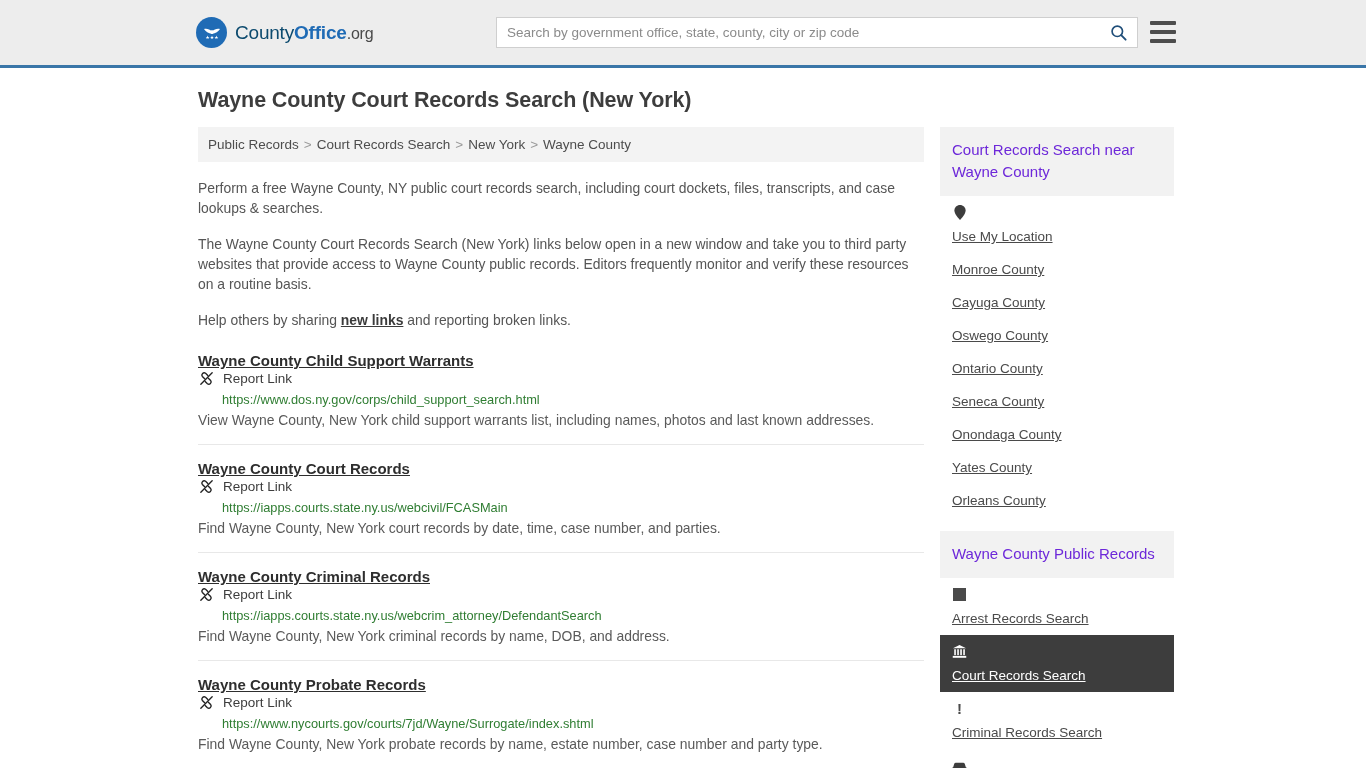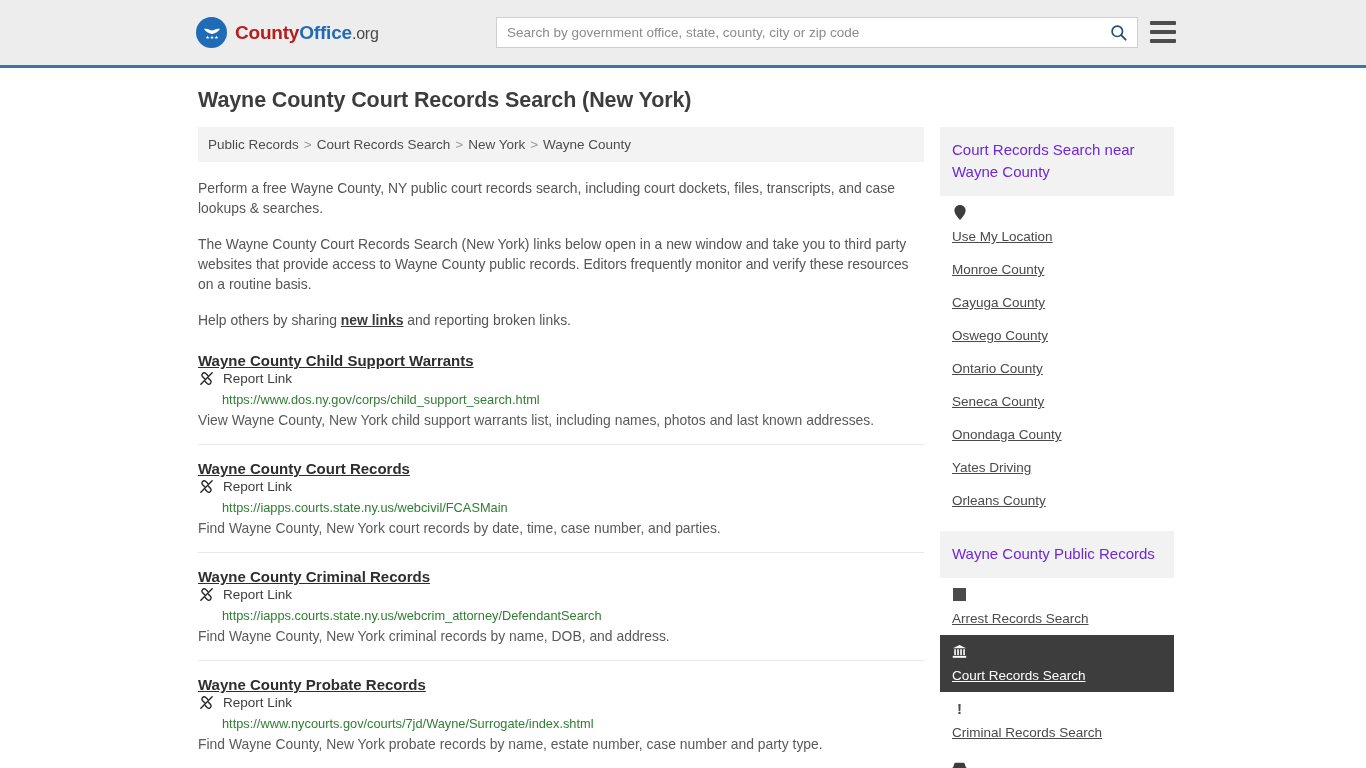--- a/index.html
+++ b/index.html
@@ -36,21 +36,21 @@
     align-items: center;
     justify-content: center;
     flex-direction: column;
     flex: none;
   }
   .brand-text {
     font-size: 19px;
     letter-spacing: -0.2px;
     white-space: nowrap;
   }
-  .brand-text .b-county { color: #b91c1c; font-weight: bold; }
+  .brand-text .b-county { color: #0c4a6e; }
   .brand-text .b-office { color: #1f6bb5; font-weight: bold; }
   .brand-text .b-dot { color: #4a4a4a; font-size: 16px; }
 
   .search-wrap {
     position: absolute;
     left: 496px;
     top: 17px;
     width: 642px;
     height: 31px;
     background: #ffffff;
@@ -399,21 +399,21 @@
               <span class="lbl">Seneca County</span>
             </a>
           </li>
           <li>
             <a class="side-link" href="#">
               <span class="lbl">Onondaga County</span>
             </a>
           </li>
           <li>
             <a class="side-link" href="#">
-              <span class="lbl">Yates Driving</span>
+              <span class="lbl">Yates County</span>
             </a>
           </li>
           <li>
             <a class="side-link" href="#">
               <span class="lbl">Orleans County</span>
             </a>
           </li>
         </ul>
       </div>
 

